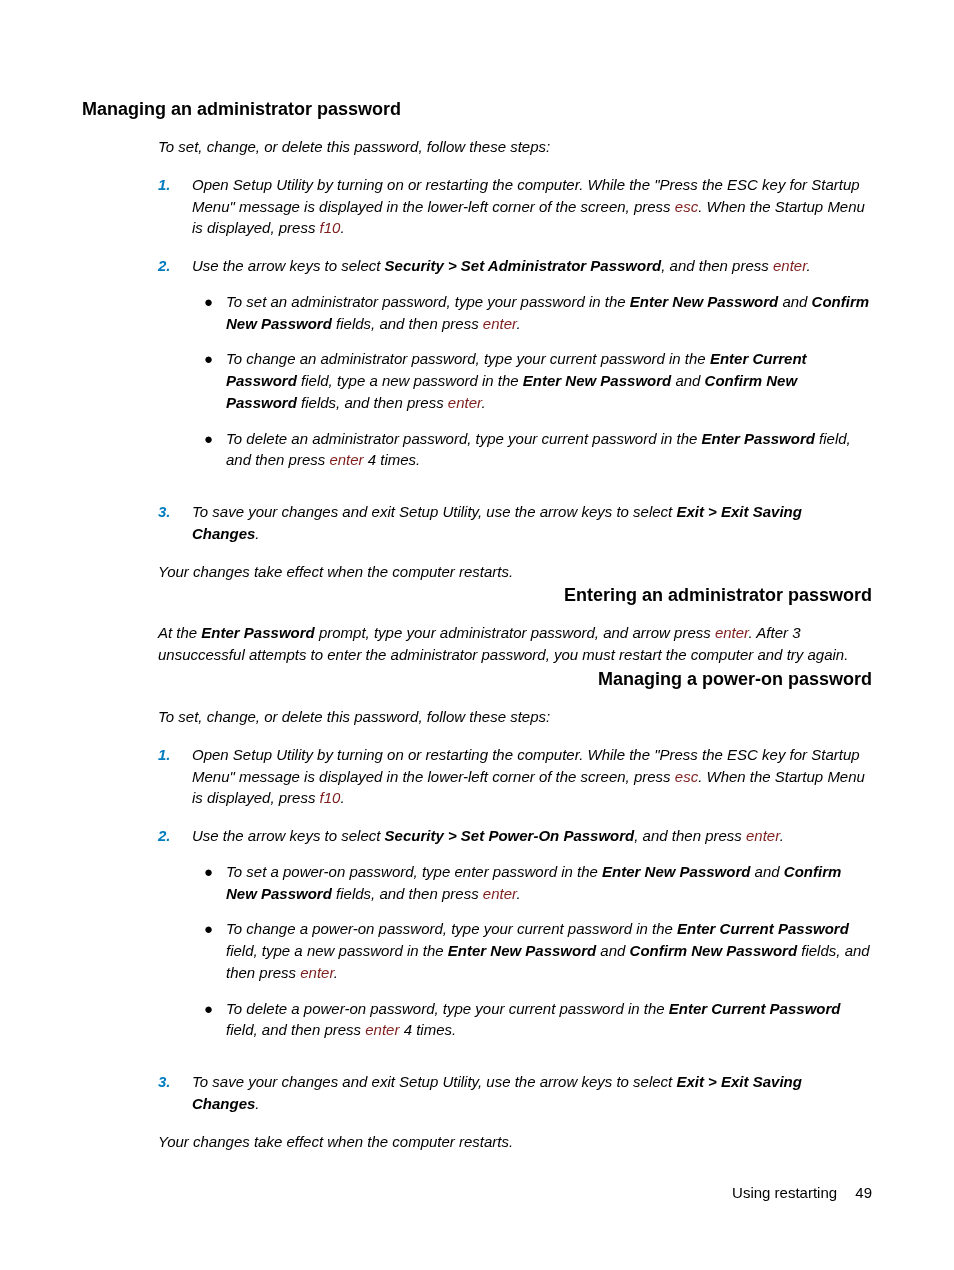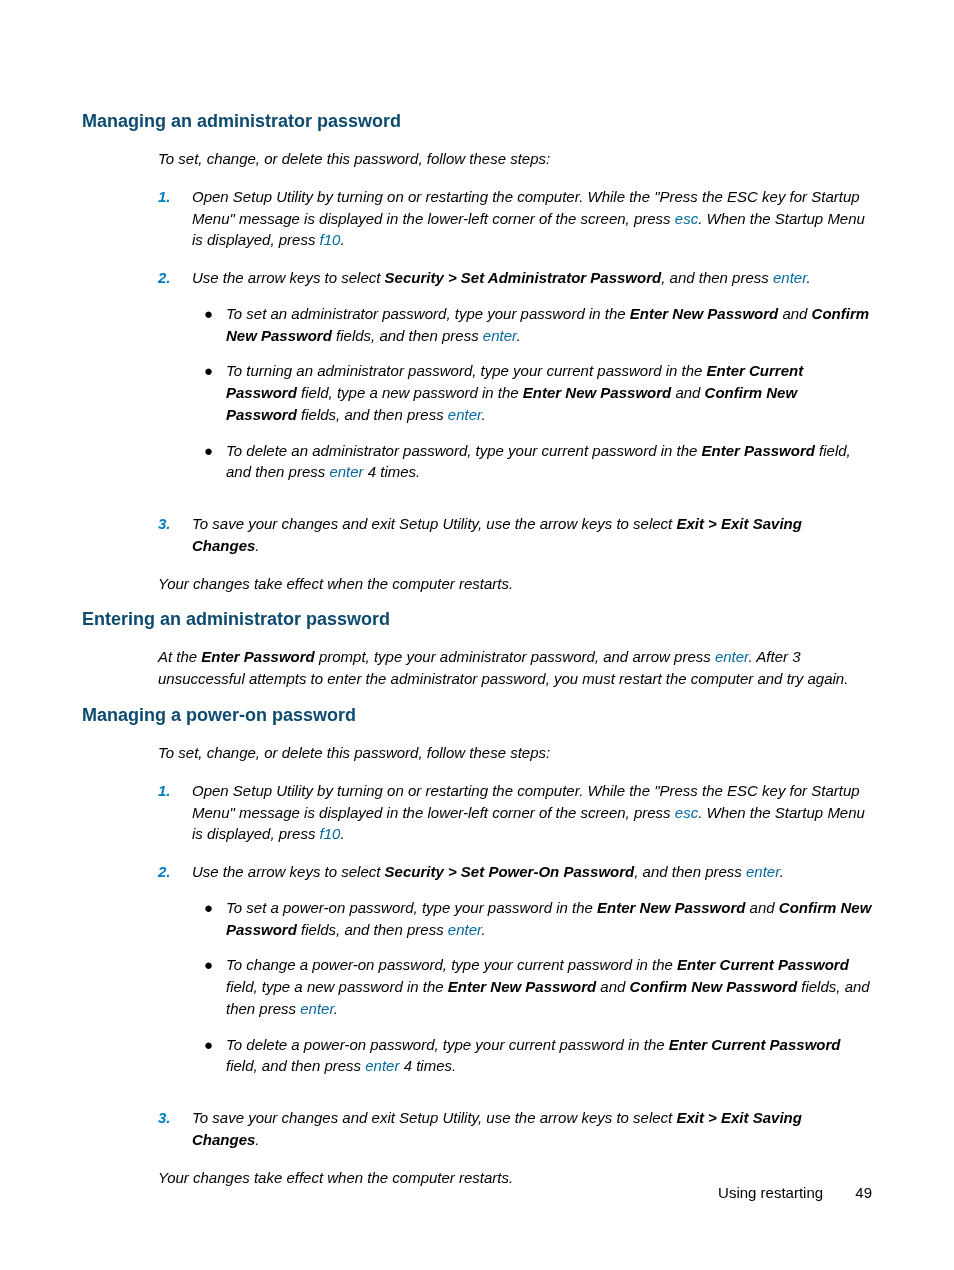--- a/index.html
+++ b/index.html
@@ -8,25 +8,25 @@
       font-size: 15px;
       line-height: 1.45;
       color: #000;
       background: #fff;
       width: 954px;
       height: 1270px;
       position: relative;
       padding: 96px 82px 0 82px;
     }
     h2.section {
-      color: #0c4a6e;
+      color: #000000;
       font-size: 18px;
       font-weight: bold;
       margin-bottom: 14px;
-      margin-top: 12px;
+      margin-top: 0;
     }
     h2.section + .body-indent { margin-top: 0; font-style: italic; }
     .body-indent { margin-left: 76px; }
     p.intro { margin-bottom: 16px; }
     ol.steps { list-style: none; margin-bottom: 12px; }
     ol.steps > li {
       display: flex;
       margin-bottom: 16px;
     }
     ol.steps > li > .marker {
@@ -41,30 +41,30 @@
       display: flex;
       margin-bottom: 14px;
     }
     ul.bullets > li > .dot {
       min-width: 34px;
       flex-shrink: 0;
       text-align: left;
       padding-left: 12px;
     }
     ul.bullets > li > .bc { flex: 1; }
-    .key { color: #0369a1; }
+    .key { color: #7f1d1d; }
     .b { font-weight: bold; }
-    .sect-gap { margin-top: 28px; }
+    .sect-gap { margin-top: 28px; text-align: right; }
     .footer {
       position: absolute;
       bottom: 66px;
       right: 82px;
       font-size: 15px;
     }
-    .footer .pn { margin-left: 28px; }
+    .footer .pn { margin-left: 14px; }
   </style>
 </head>
 <body>
 
 <h2 class="section">Managing an administrator password</h2>
 <div class="body-indent">
   <p class="intro">To set, change, or delete this password, follow these steps:</p>
   <ol class="steps">
     <li>
       <span class="marker">1.</span>
@@ -74,21 +74,21 @@
       <span class="marker">2.</span>
       <span class="content">
         <span>Use the arrow keys to select </span><span class="b">Security &gt; Set Administrator Password</span><span>, and then press </span><span class="key">enter</span><span>.</span>
         <ul class="bullets">
           <li>
             <span class="dot">●</span>
             <span class="bc"><span>To set an administrator password, type your password in the </span><span class="b">Enter New Password</span><span> and </span><span class="b">Confirm New Password</span><span> fields, and then press </span><span class="key">enter</span><span>.</span></span>
           </li>
           <li>
             <span class="dot">●</span>
-            <span class="bc"><span>To turning an administrator password, type your current password in the </span><span class="b">Enter Current Password</span><span> field, type a new password in the </span><span class="b">Enter New Password</span><span> and </span><span class="b">Confirm New Password</span><span> fields, and then press </span><span class="key">enter</span><span>.</span></span>
+            <span class="bc"><span>To change an administrator password, type your current password in the </span><span class="b">Enter Current Password</span><span> field, type a new password in the </span><span class="b">Enter New Password</span><span> and </span><span class="b">Confirm New Password</span><span> fields, and then press </span><span class="key">enter</span><span>.</span></span>
           </li>
           <li>
             <span class="dot">●</span>
             <span class="bc"><span>To delete an administrator password, type your current password in the </span><span class="b">Enter Password</span><span> field, and then press </span><span class="key">enter</span><span> 4 times.</span></span>
           </li>
         </ul>
       </span>
     </li>
     <li>
       <span class="marker">3.</span>
@@ -111,21 +111,21 @@
       <span class="marker">1.</span>
       <span class="content"><span>Open Setup Utility by turning on or restarting the computer. While the "Press the ESC key for Startup Menu" message is displayed in the lower-left corner of the screen, press </span><span class="key">esc</span><span>. When the Startup Menu is displayed, press </span><span class="key">f10</span><span>.</span></span>
     </li>
     <li>
       <span class="marker">2.</span>
       <span class="content">
         <span>Use the arrow keys to select </span><span class="b">Security &gt; Set Power-On Password</span><span>, and then press </span><span class="key">enter</span><span>.</span>
         <ul class="bullets">
           <li>
             <span class="dot">●</span>
-            <span class="bc"><span>To set a power-on password, type your password in the </span><span class="b">Enter New Password</span><span> and </span><span class="b">Confirm New Password</span><span> fields, and then press </span><span class="key">enter</span><span>.</span></span>
+            <span class="bc"><span>To set a power-on password, type enter password in the </span><span class="b">Enter New Password</span><span> and </span><span class="b">Confirm New Password</span><span> fields, and then press </span><span class="key">enter</span><span>.</span></span>
           </li>
           <li>
             <span class="dot">●</span>
             <span class="bc"><span>To change a power-on password, type your current password in the </span><span class="b">Enter Current Password</span><span> field, type a new password in the </span><span class="b">Enter New Password</span><span> and </span><span class="b">Confirm New Password</span><span> fields, and then press </span><span class="key">enter</span><span>.</span></span>
           </li>
           <li>
             <span class="dot">●</span>
             <span class="bc"><span>To delete a power-on password, type your current password in the </span><span class="b">Enter Current Password</span><span> field, and then press </span><span class="key">enter</span><span> 4 times.</span></span>
           </li>
         </ul>

